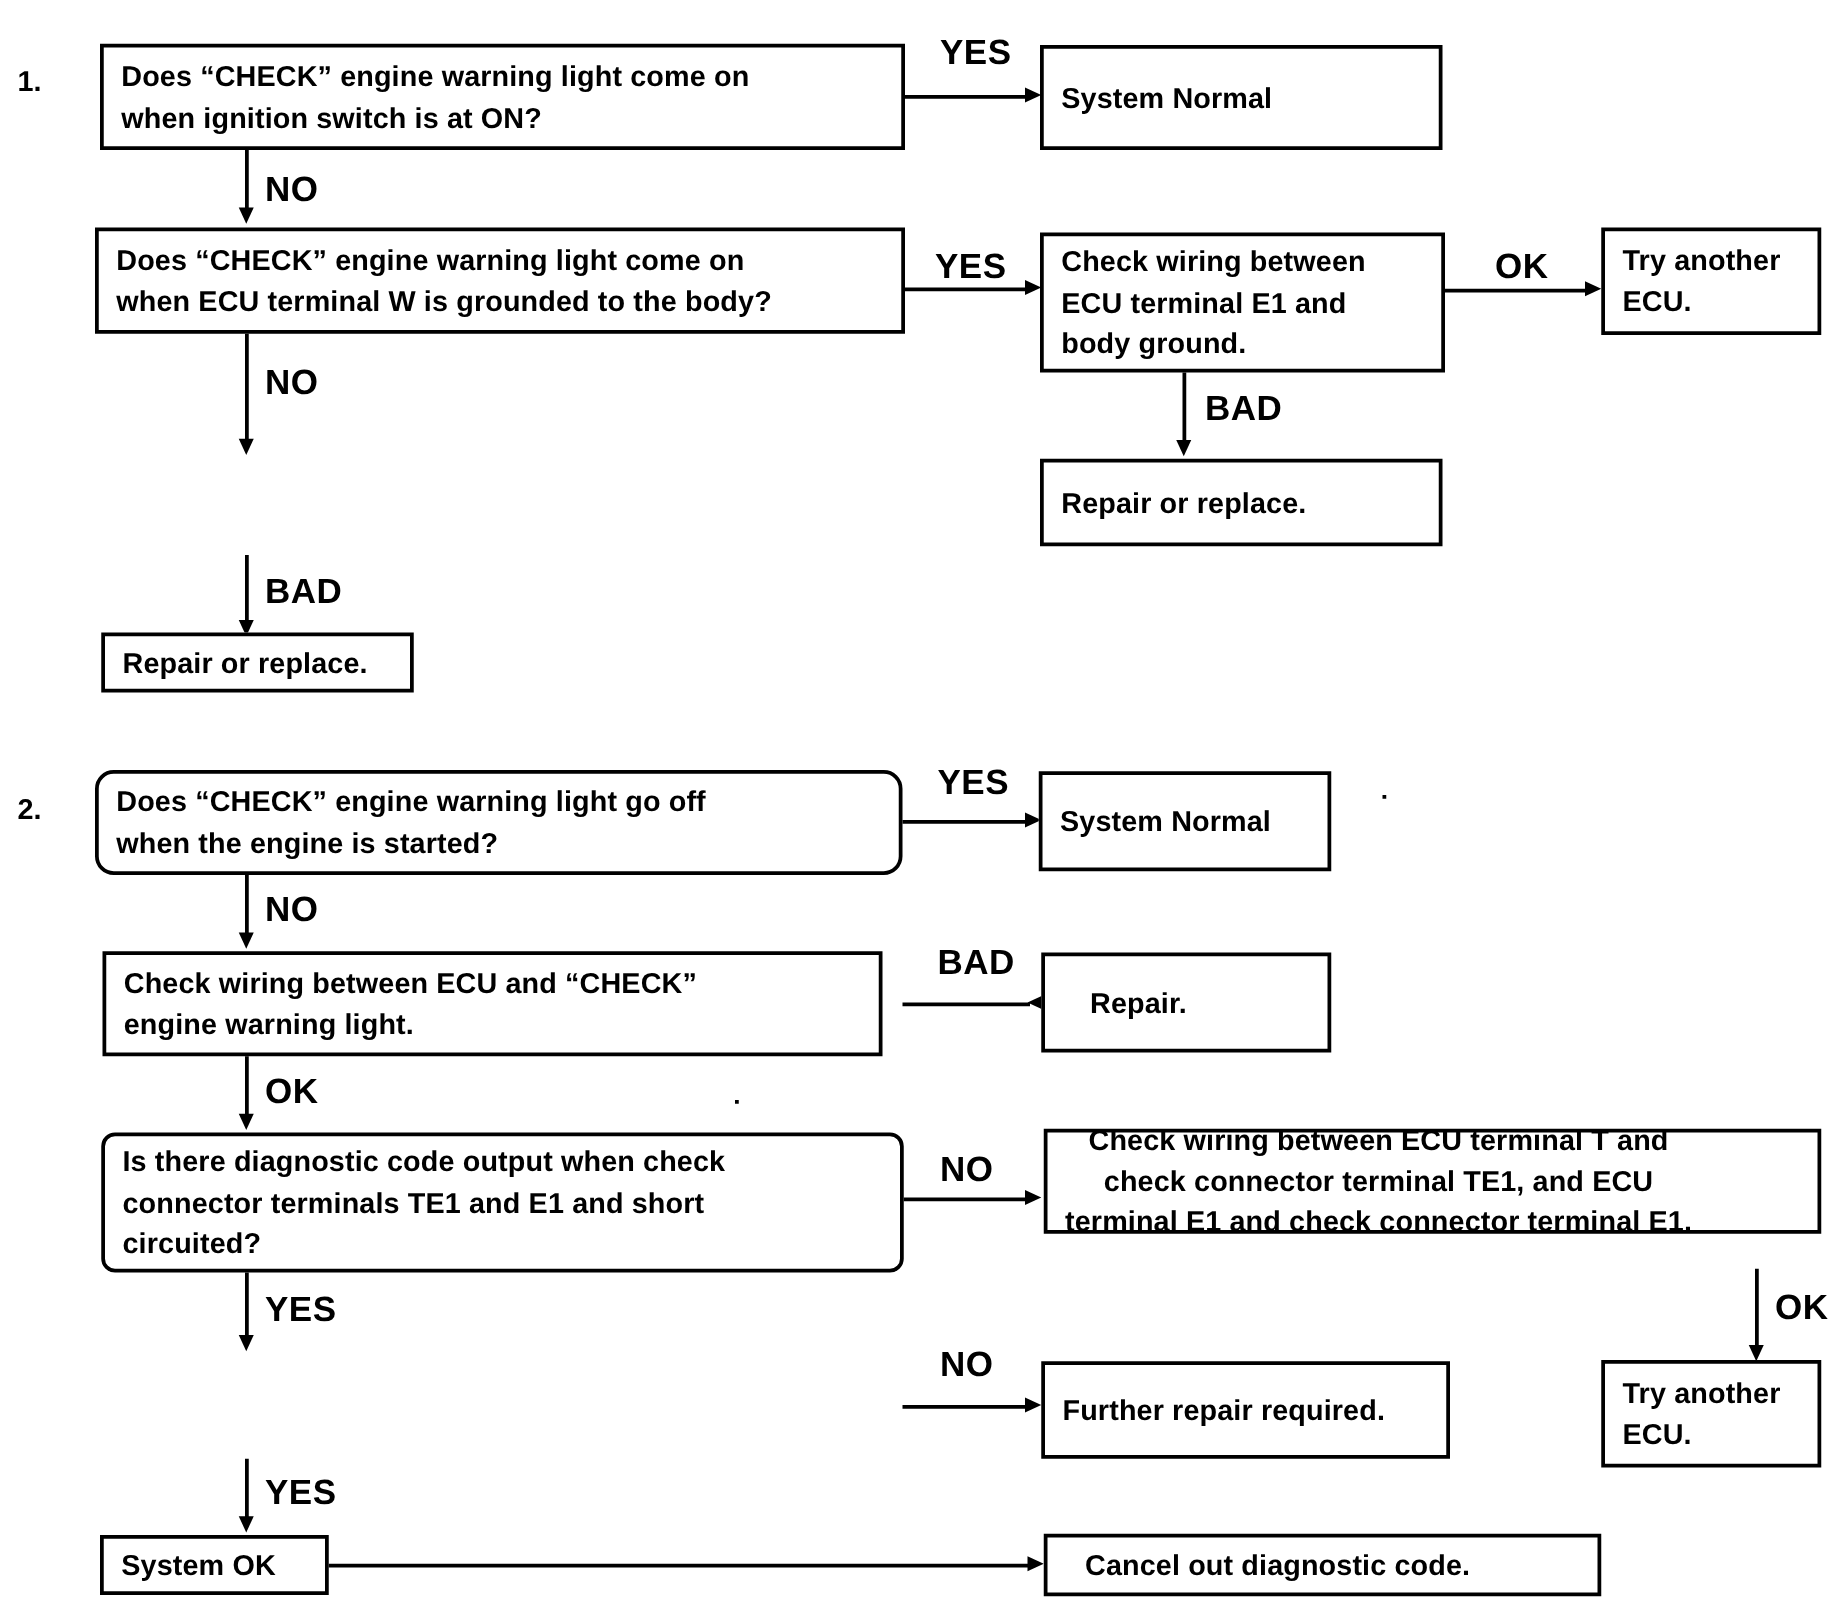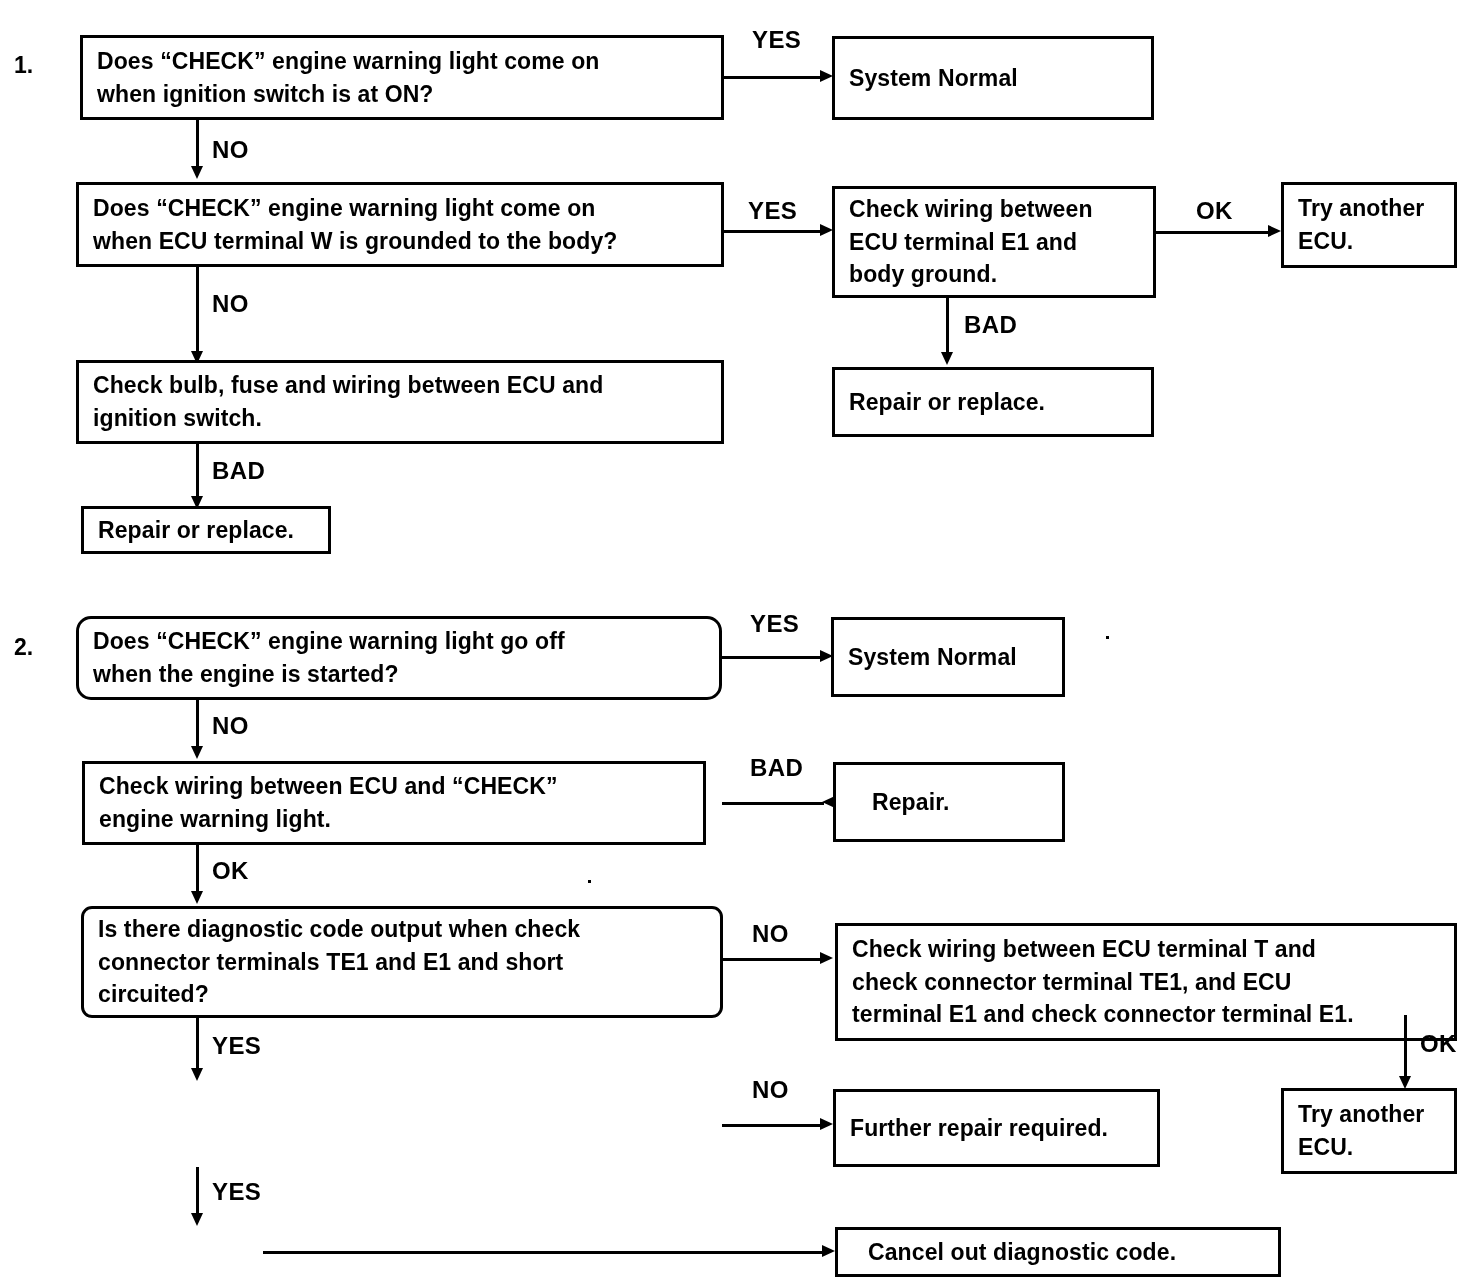--- a/index.html
+++ b/index.html
@@ -36,21 +36,21 @@
   }
   
   .section-num {
     position: absolute;
     font-size: 23px;
     font-weight: bold;
   }
   
   .edge-label {
     position: absolute;
-    font-size: 24px;
+    font-size: 28px;
     font-weight: bold;
     letter-spacing: 0.4px;
     white-space: nowrap;
   }
   
   .vline {
     position: absolute;
     width: 3px;
     background: #000000;
   }
@@ -131,22 +131,20 @@
   <div class="vline" style="left:946px; top:298px; height:58px;"></div>
   <div class="arrow-down" style="left:941px; top:352px;"></div>
   <div class="edge-label" style="left:964px; top:311px;">BAD</div>
 
   <div class="node" style="left:832px; top:367px; width:322px; height:70px;">Repair or replace.</div>
 
   <div class="vline" style="left:196px; top:267px; height:88px;"></div>
   <div class="arrow-down" style="left:191px; top:351px;"></div>
   <div class="edge-label" style="left:212px; top:290px;">NO</div>
 
-  <div class="node" style="left:76px; top:360px; width:648px; height:84px;">Check bulb, fuse and wiring between ECU and
-ignition switch.</div>
 
   <div class="vline" style="left:196px; top:444px; height:56px;"></div>
   <div class="arrow-down" style="left:191px; top:496px;"></div>
   <div class="edge-label" style="left:212px; top:457px;">BAD</div>
 
   <div class="node" style="left:81px; top:506px; width:250px; height:48px;">Repair or replace.</div>
 
   <div class="section-num" style="left:14px; top:634px;">2.</div>
 
   <div class="node" style="left:76px; top:616px; width:646px; height:84px;border-radius:15px;">Does “CHECK” engine warning light go off
@@ -178,21 +176,21 @@
 
   <div class="node" style="left:81px; top:906px; width:642px; height:112px;border-radius:11px;">Is there diagnostic code output when check
 connector terminals TE1 and E1 and short
 circuited?</div>
   <div class="speck" style="left:588px; top:880px;"></div>
 
   <div class="edge-label" style="left:752px; top:920px;">NO</div>
   <div class="hline" style="left:723px; top:958px; width:100px;"></div>
   <div class="arrow-right" style="left:820px; top:952px;"></div>
 
-  <div class="node" style="left:835px; top:923px; width:622px; height:118px;">Check wiring between ECU terminal T and
+  <div class="node" style="left:835px; top:903px; width:622px; height:84px;text-align:center;">Check wiring between ECU terminal T and
 check connector terminal TE1, and ECU
 terminal E1 and check connector terminal E1.</div>
 
   <div class="vline" style="left:1404px; top:1015px; height:65px;"></div>
   <div class="arrow-down" style="left:1399px; top:1076px;"></div>
   <div class="edge-label" style="left:1420px; top:1030px;">OK</div>
 
   <div class="node" style="left:1281px; top:1088px; width:176px; height:86px;">Try another
 ECU.</div>
 
@@ -204,19 +202,20 @@
   <div class="edge-label" style="left:752px; top:1076px;">NO</div>
   <div class="hline" style="left:722px; top:1124px; width:102px;"></div>
   <div class="arrow-right" style="left:820px; top:1118px;"></div>
 
   <div class="node" style="left:833px; top:1089px; width:327px; height:78px;">Further repair required.</div>
 
   <div class="vline" style="left:196px; top:1167px; height:50px;"></div>
   <div class="arrow-down" style="left:191px; top:1213px;"></div>
   <div class="edge-label" style="left:212px; top:1178px;">YES</div>
 
+  <div class="node" style="left:80px; top:1228px; width:183px; height:48px;">System OK</div>
 
   <div class="hline" style="left:263px; top:1251px; width:562px;"></div>
   <div class="arrow-right" style="left:822px; top:1245px;"></div>
 
   <div class="node" style="left:835px; top:1227px; width:446px; height:50px;padding-left:30px;">Cancel out diagnostic code.</div>
 
 </div>
 
 </body></html>

